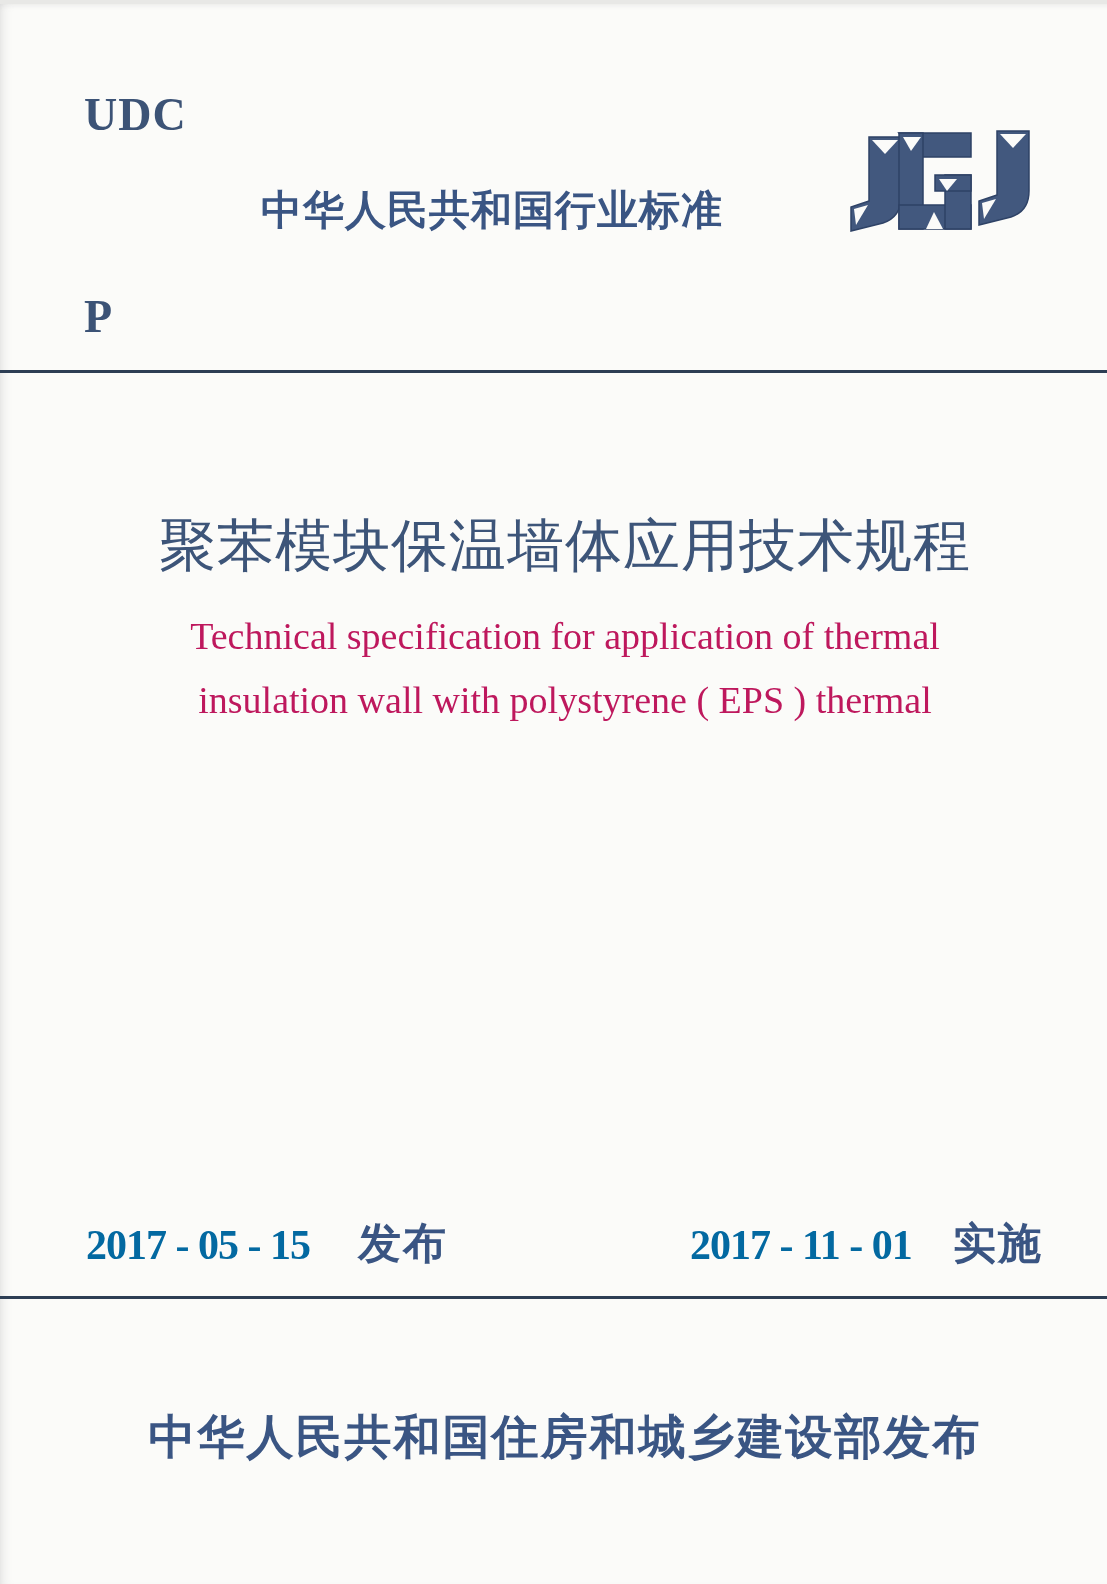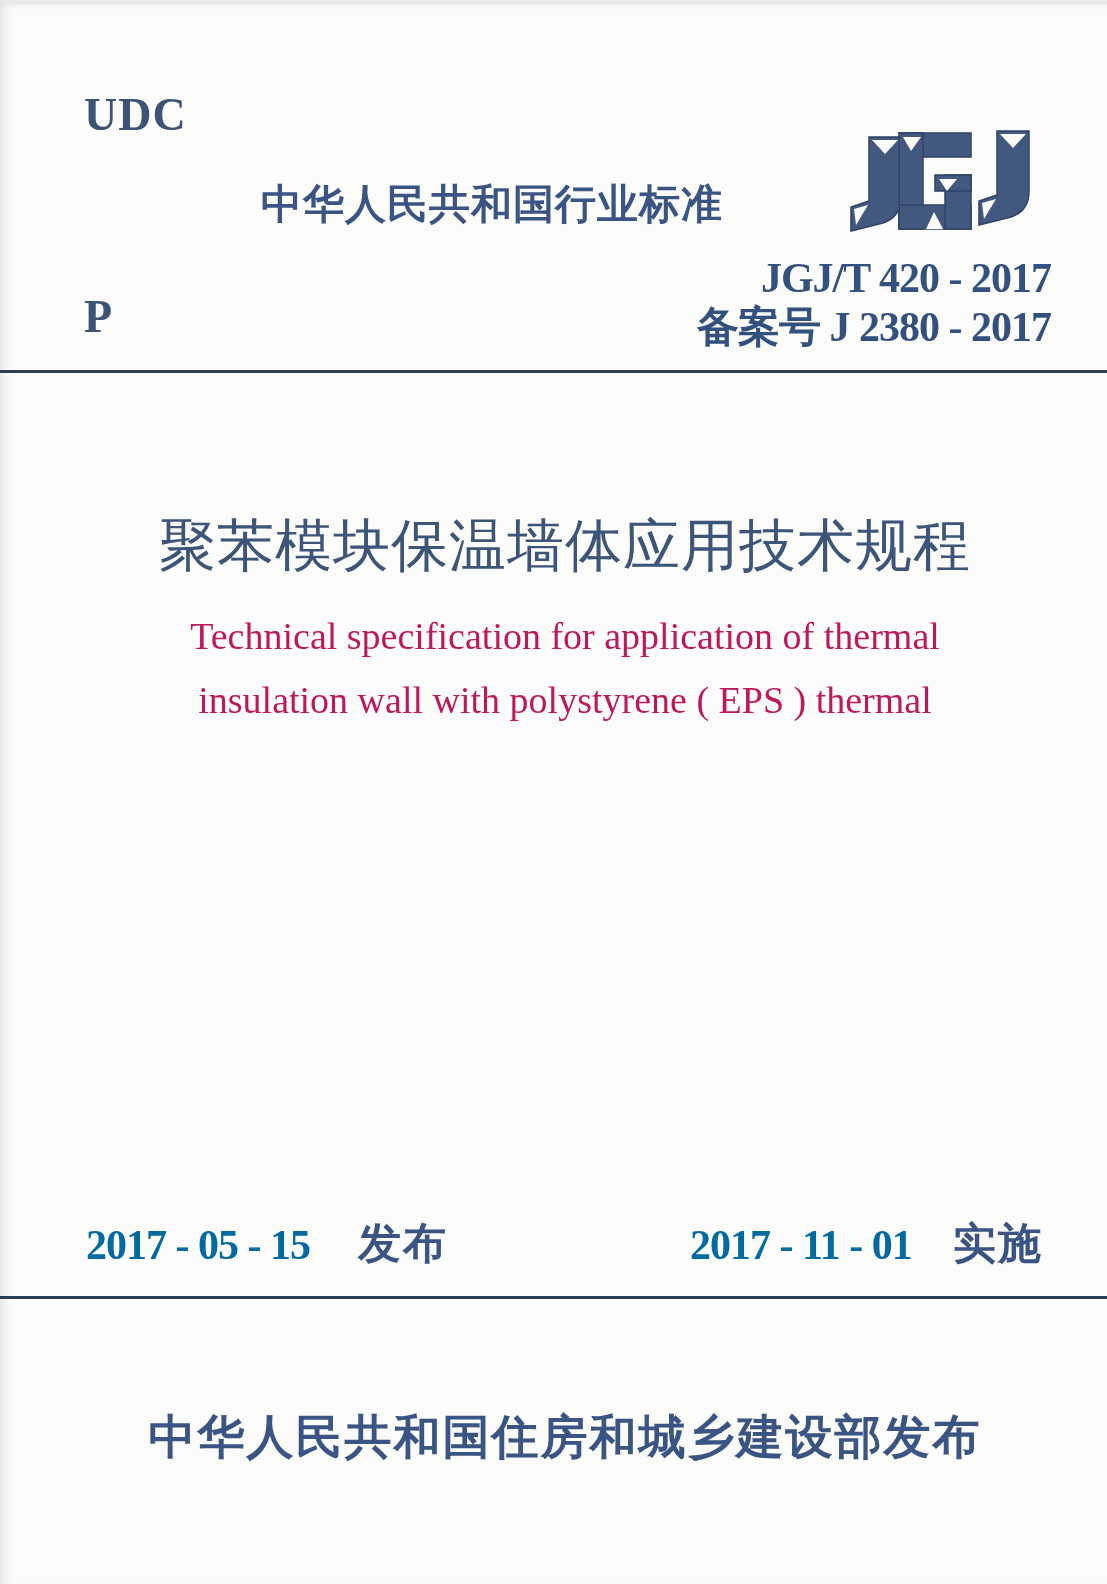--- a/index.html
+++ b/index.html
@@ -14,21 +14,21 @@
     overflow:hidden;
     padding-left:23px;
   }
   .abs{position:absolute;}
   .serif-bold{font-family:"Liberation Serif","DejaVu Serif",serif;font-weight:bold;}
   .sans-bold{font-family:"Liberation Sans","DejaVu Sans",sans-serif;font-weight:bold;}
 
   .udc{left:84px;top:88px;font-size:46px;line-height:1;letter-spacing:1px;color:#3c5376;}
   .pmark{left:84px;top:290px;font-size:46px;line-height:1;color:#3c5376;}
 
-  .category{left:261px;top:180px;font-size:41px;line-height:1;letter-spacing:1px;color:#3a5583;}
+  .category{left:261px;top:186px;font-size:41px;line-height:1;letter-spacing:1px;color:#3a5583;}
 
   .logo{left:833px;top:126px;width:200px;height:106px;}
   .sr{position:absolute;width:1px;height:1px;overflow:hidden;clip:rect(0 0 0 0);white-space:nowrap;}
 
   .std-nums{right:79px;top:250px;text-align:right;font-size:42px;line-height:49px;letter-spacing:-1px;color:#32517e;}
 
   .rule{left:0;width:1107px;height:3px;background:#2d3e54;}
   .rule-top{top:366px;}
   .rule-bottom{top:1292px;}
 
@@ -87,24 +87,20 @@
       </g>
 
       <g transform="translate(130,0)">
         <path d="M34,0 L66,0 L66,60 Q66,80 48,86 L16,94 L16,70 L34,64 Z" fill="#42587e" stroke="#2e4266" stroke-width="1.5"></path>
         <path d="M37,3 L63,3 L50,17 Z" fill="#fbfbf9"></path>
         <path d="M19,72 L33,68 L21,88 Z" fill="#fbfbf9"></path>
       </g>
     </svg>
   </div>
 
-  <div class="abs std-nums serif-bold">
-    <div>JGJ/T 420 - 2017</div>
-    <div>备案号 J 2380 - 2017</div>
-  </div>
 
   <div class="abs rule rule-top"></div>
 
   <div class="abs title-cn">聚苯模块保温墙体应用技术规程</div>
 
   <div class="abs title-en">
     <div>Technical specification for application of thermal</div>
     <div>insulation wall with polystyrene ( EPS ) thermal</div>
   </div>
 

